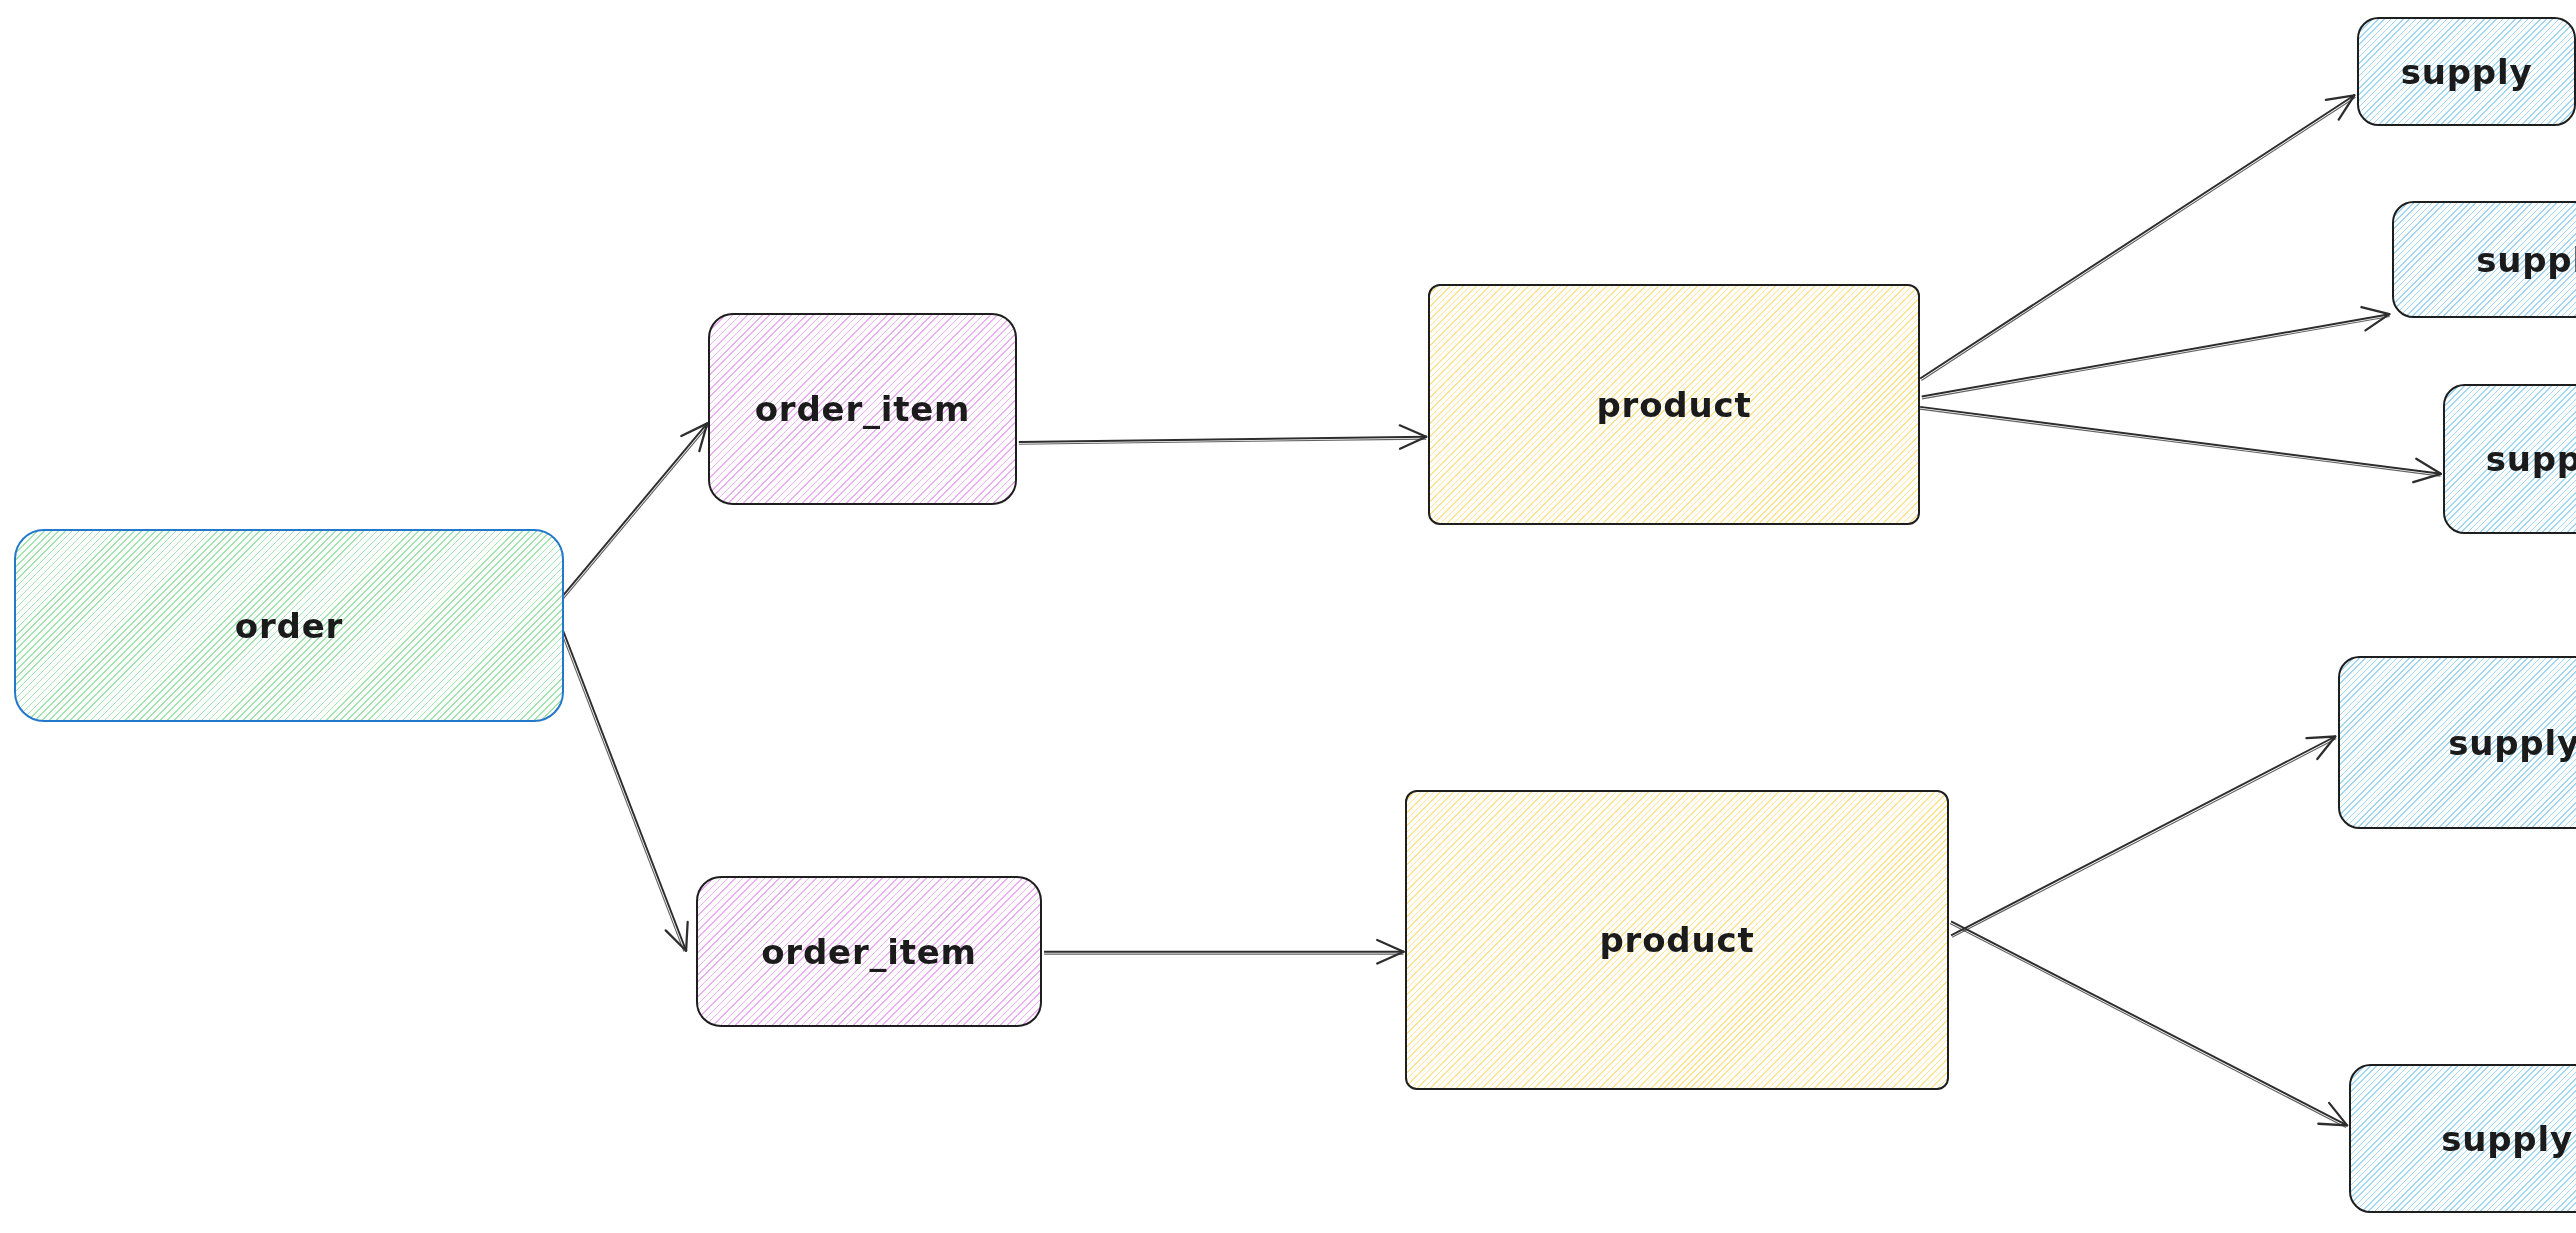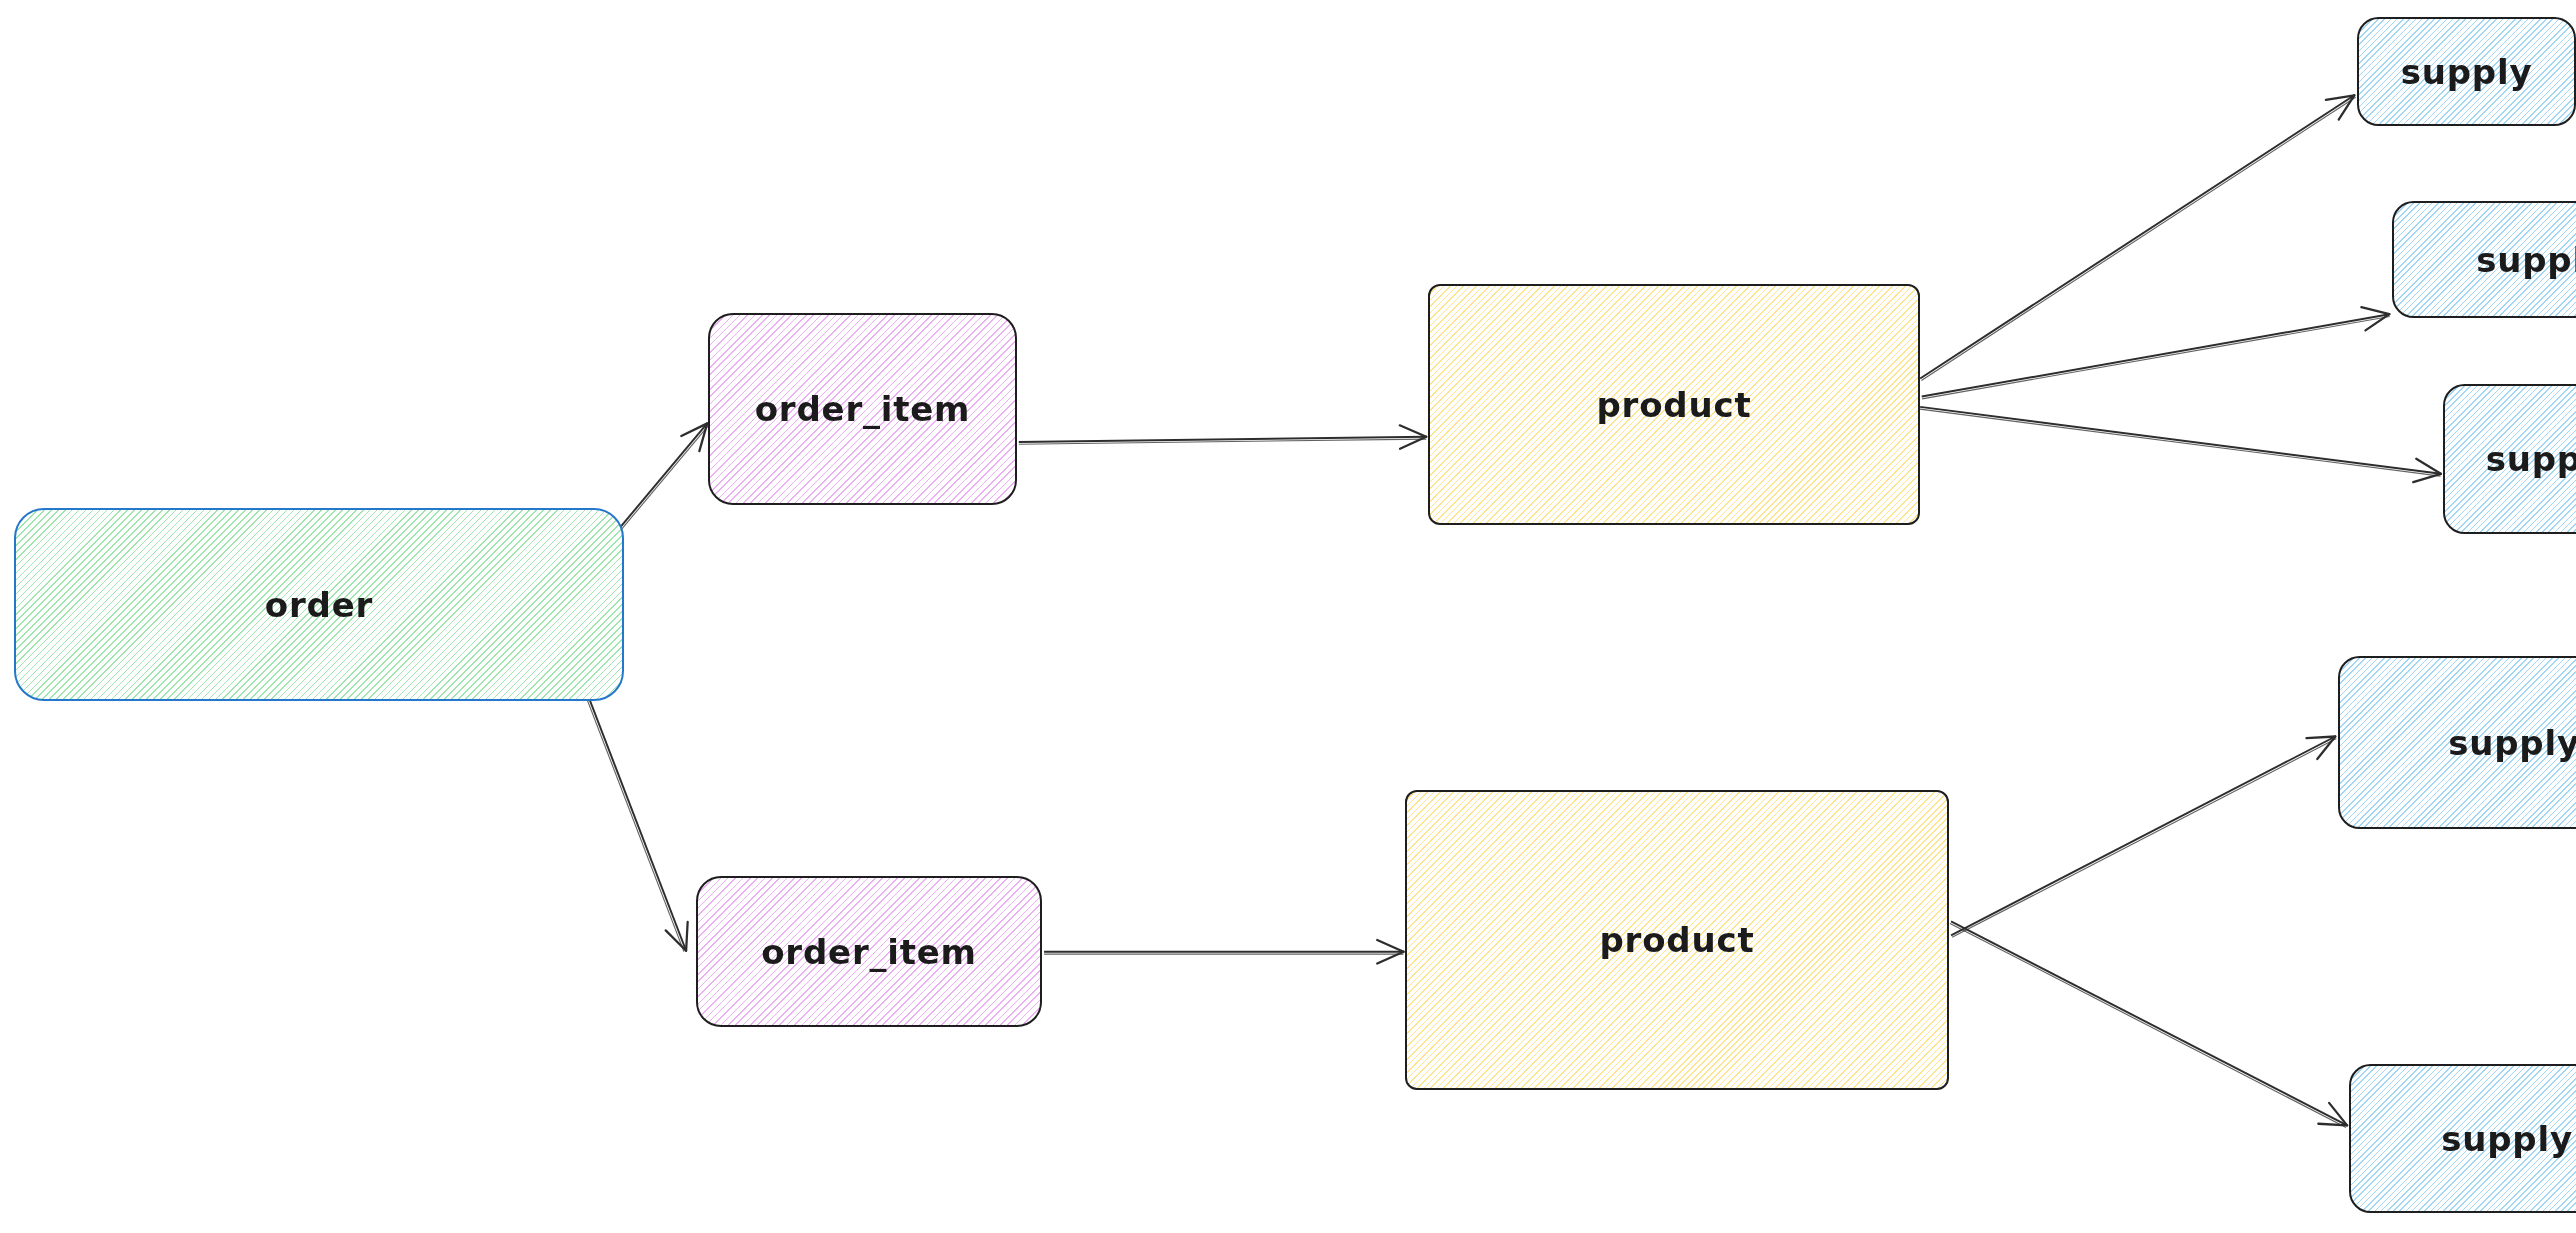--- a/index.html
+++ b/index.html
@@ -109,21 +109,21 @@
         <line x1="4533" y1="1430" x2="4477.092521307006" y2="1433.2177361906142" class="edge-barb"></line>
       </g>
     <g>
       <line class="edge" x1="3787" y1="1789" x2="4556" y2="2185"></line>
     <line x1="3784.939818309795" y1="1793.0007063630494" x2="4553.939818309795" y2="2189.0007063630496" class="edge-twin"></line>
         <line x1="4556" y1="2185" x2="4500.0863476081" y2="2181.891386772564" class="edge-barb"></line>
         <line x1="4556" y1="2185" x2="4520.9945230238545" y2="2141.2893996646976" class="edge-barb"></line>
       </g>
   </svg>
 
-  <div class="node green" style="left:14px;top:508px;width:610px;height:193px">
+  <div class="node green" style="left:14px;top:529px;width:550px;height:193px">
     <span class="label">order</span>
   </div>
 
   <div class="node violet" style="left:708px;top:313px;width:309px;height:192px">
     <span class="label">order_item</span>
   </div>
 
   <div class="node violet" style="left:696px;top:876px;width:346px;height:151px">
     <span class="label">order_item</span>
   </div>

